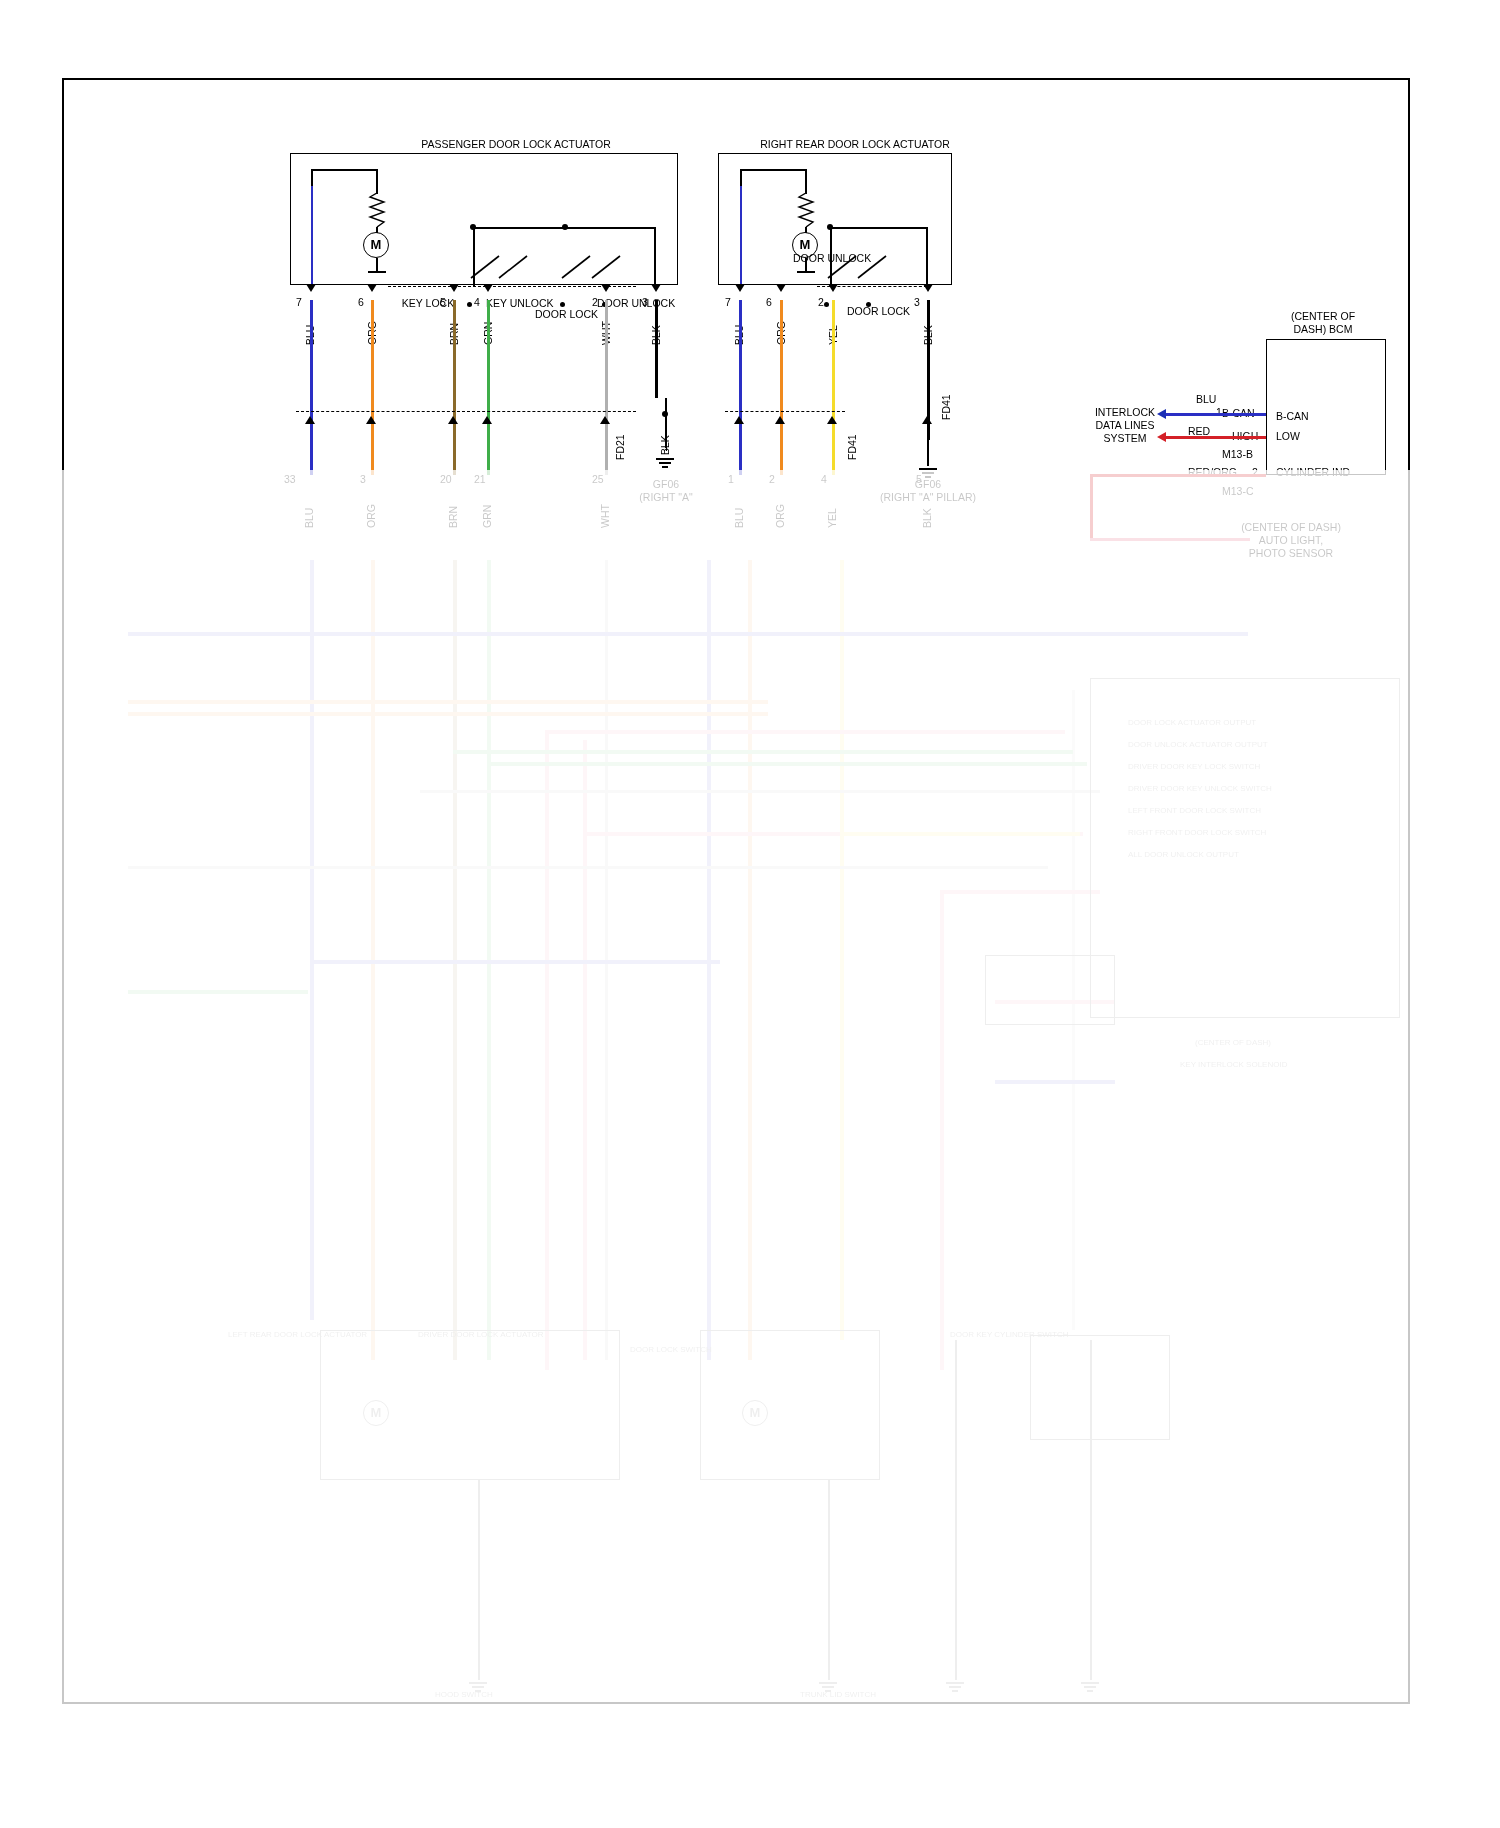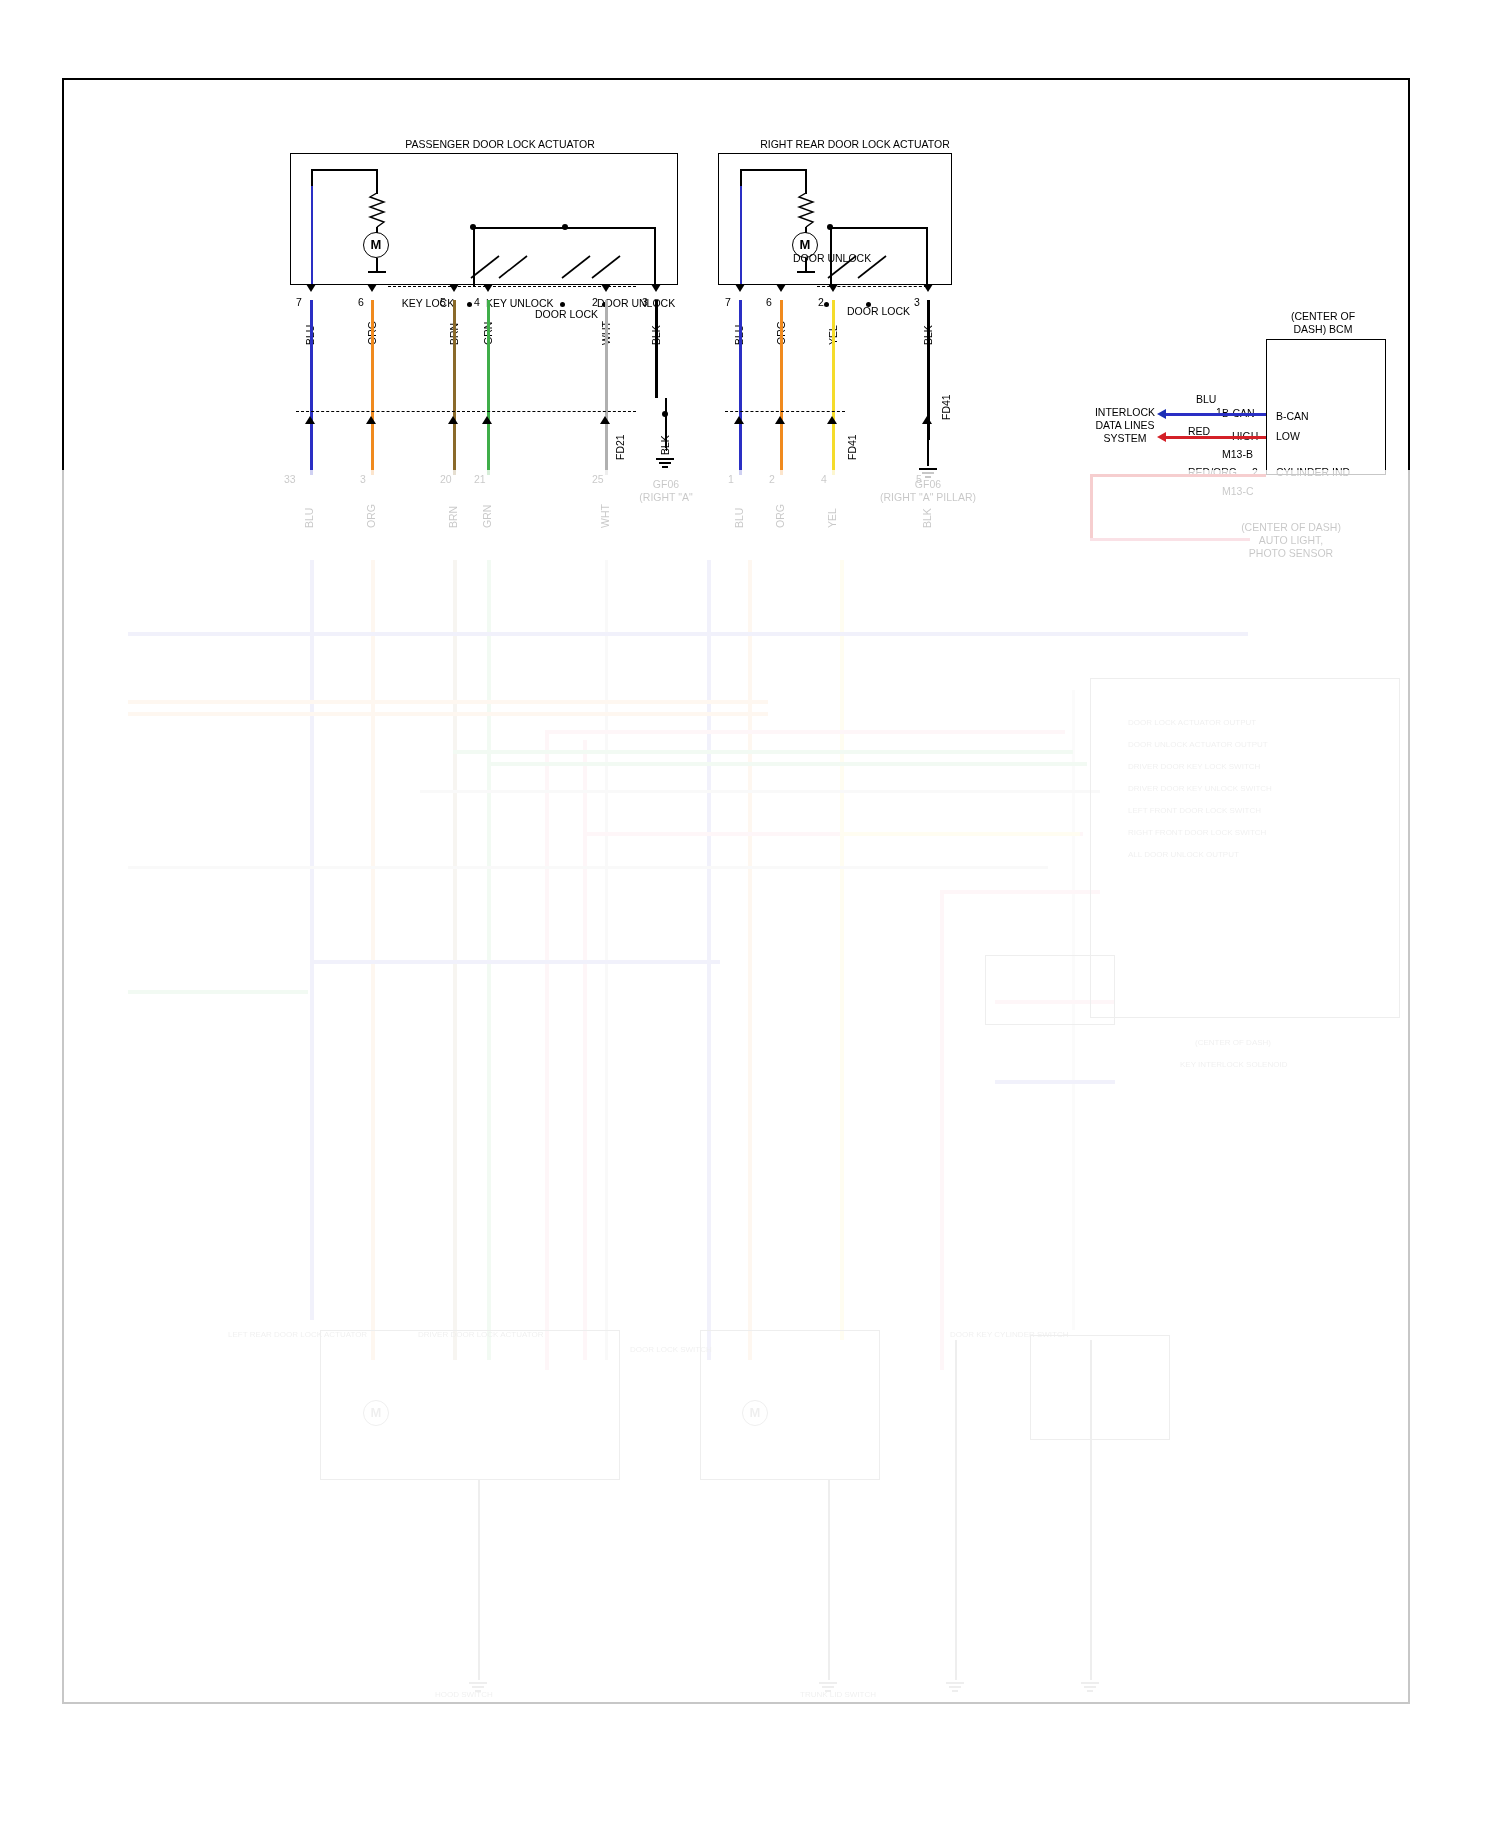--- a/index.html
+++ b/index.html
@@ -46,21 +46,21 @@
 
   .faded{opacity:0.30;}
 </style>
 </head>
 <body>
 
 <div class="page">
 
   <div class="sheet-border"></div>
 
-  <div class="lbl c" style="left:290px;top:138px;width:420px;">PASSENGER DOOR LOCK ACTUATOR</div>
+  <div class="lbl c" style="left:306px;top:138px;width:420px;">PASSENGER DOOR LOCK ACTUATOR</div>
   <div class="box" style="left:290px;top:153px;width:388px;height:132px;"></div>
 
   <div class="wv" style="left:311px;top:170px;height:16px;background:#000;"></div>
   <div class="wh" style="left:311px;top:169px;width:66px;background:#000;"></div>
   <div class="wv" style="left:376px;top:169px;height:25px;background:#000;"></div>
   <div class="coil" style="left:368px;top:193px;">
     <svg width="18" height="34" viewBox="0 0 18 34">
         <polyline points="9,0 2,4 16,9 2,14 16,19 2,24 16,29 9,34" fill="none" stroke="#000" stroke-width="1.4"></polyline>
       </svg>
   </div>

